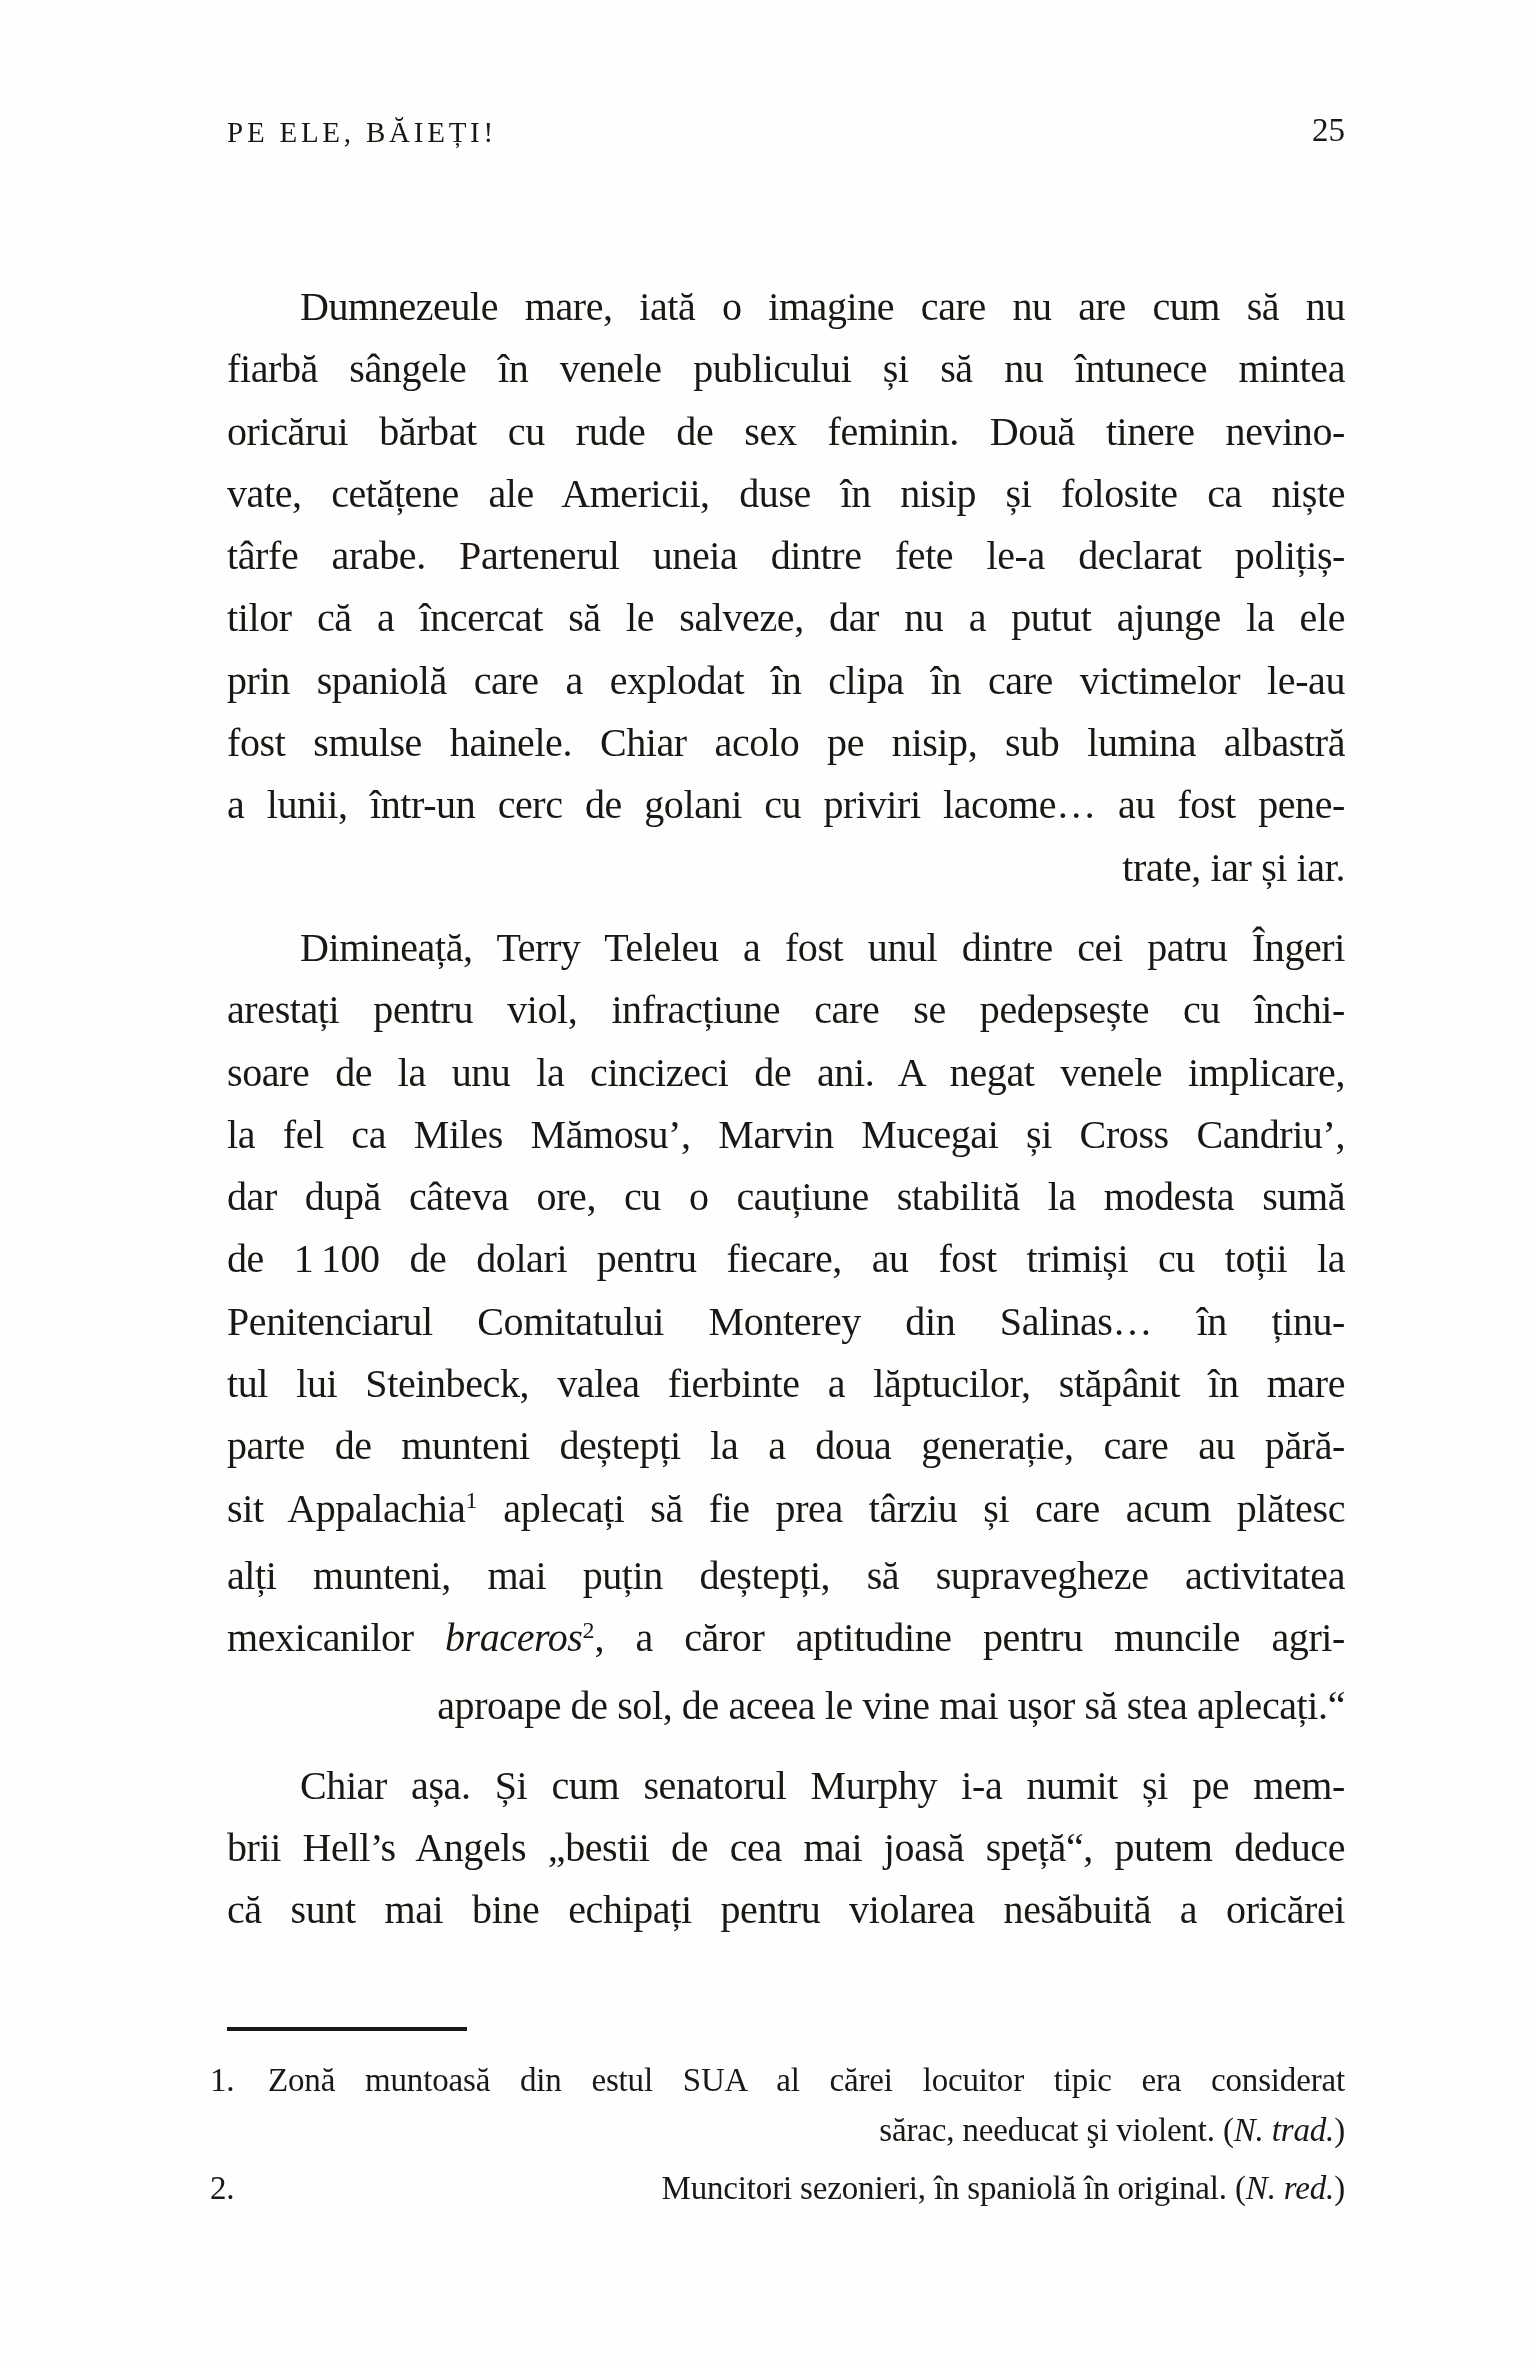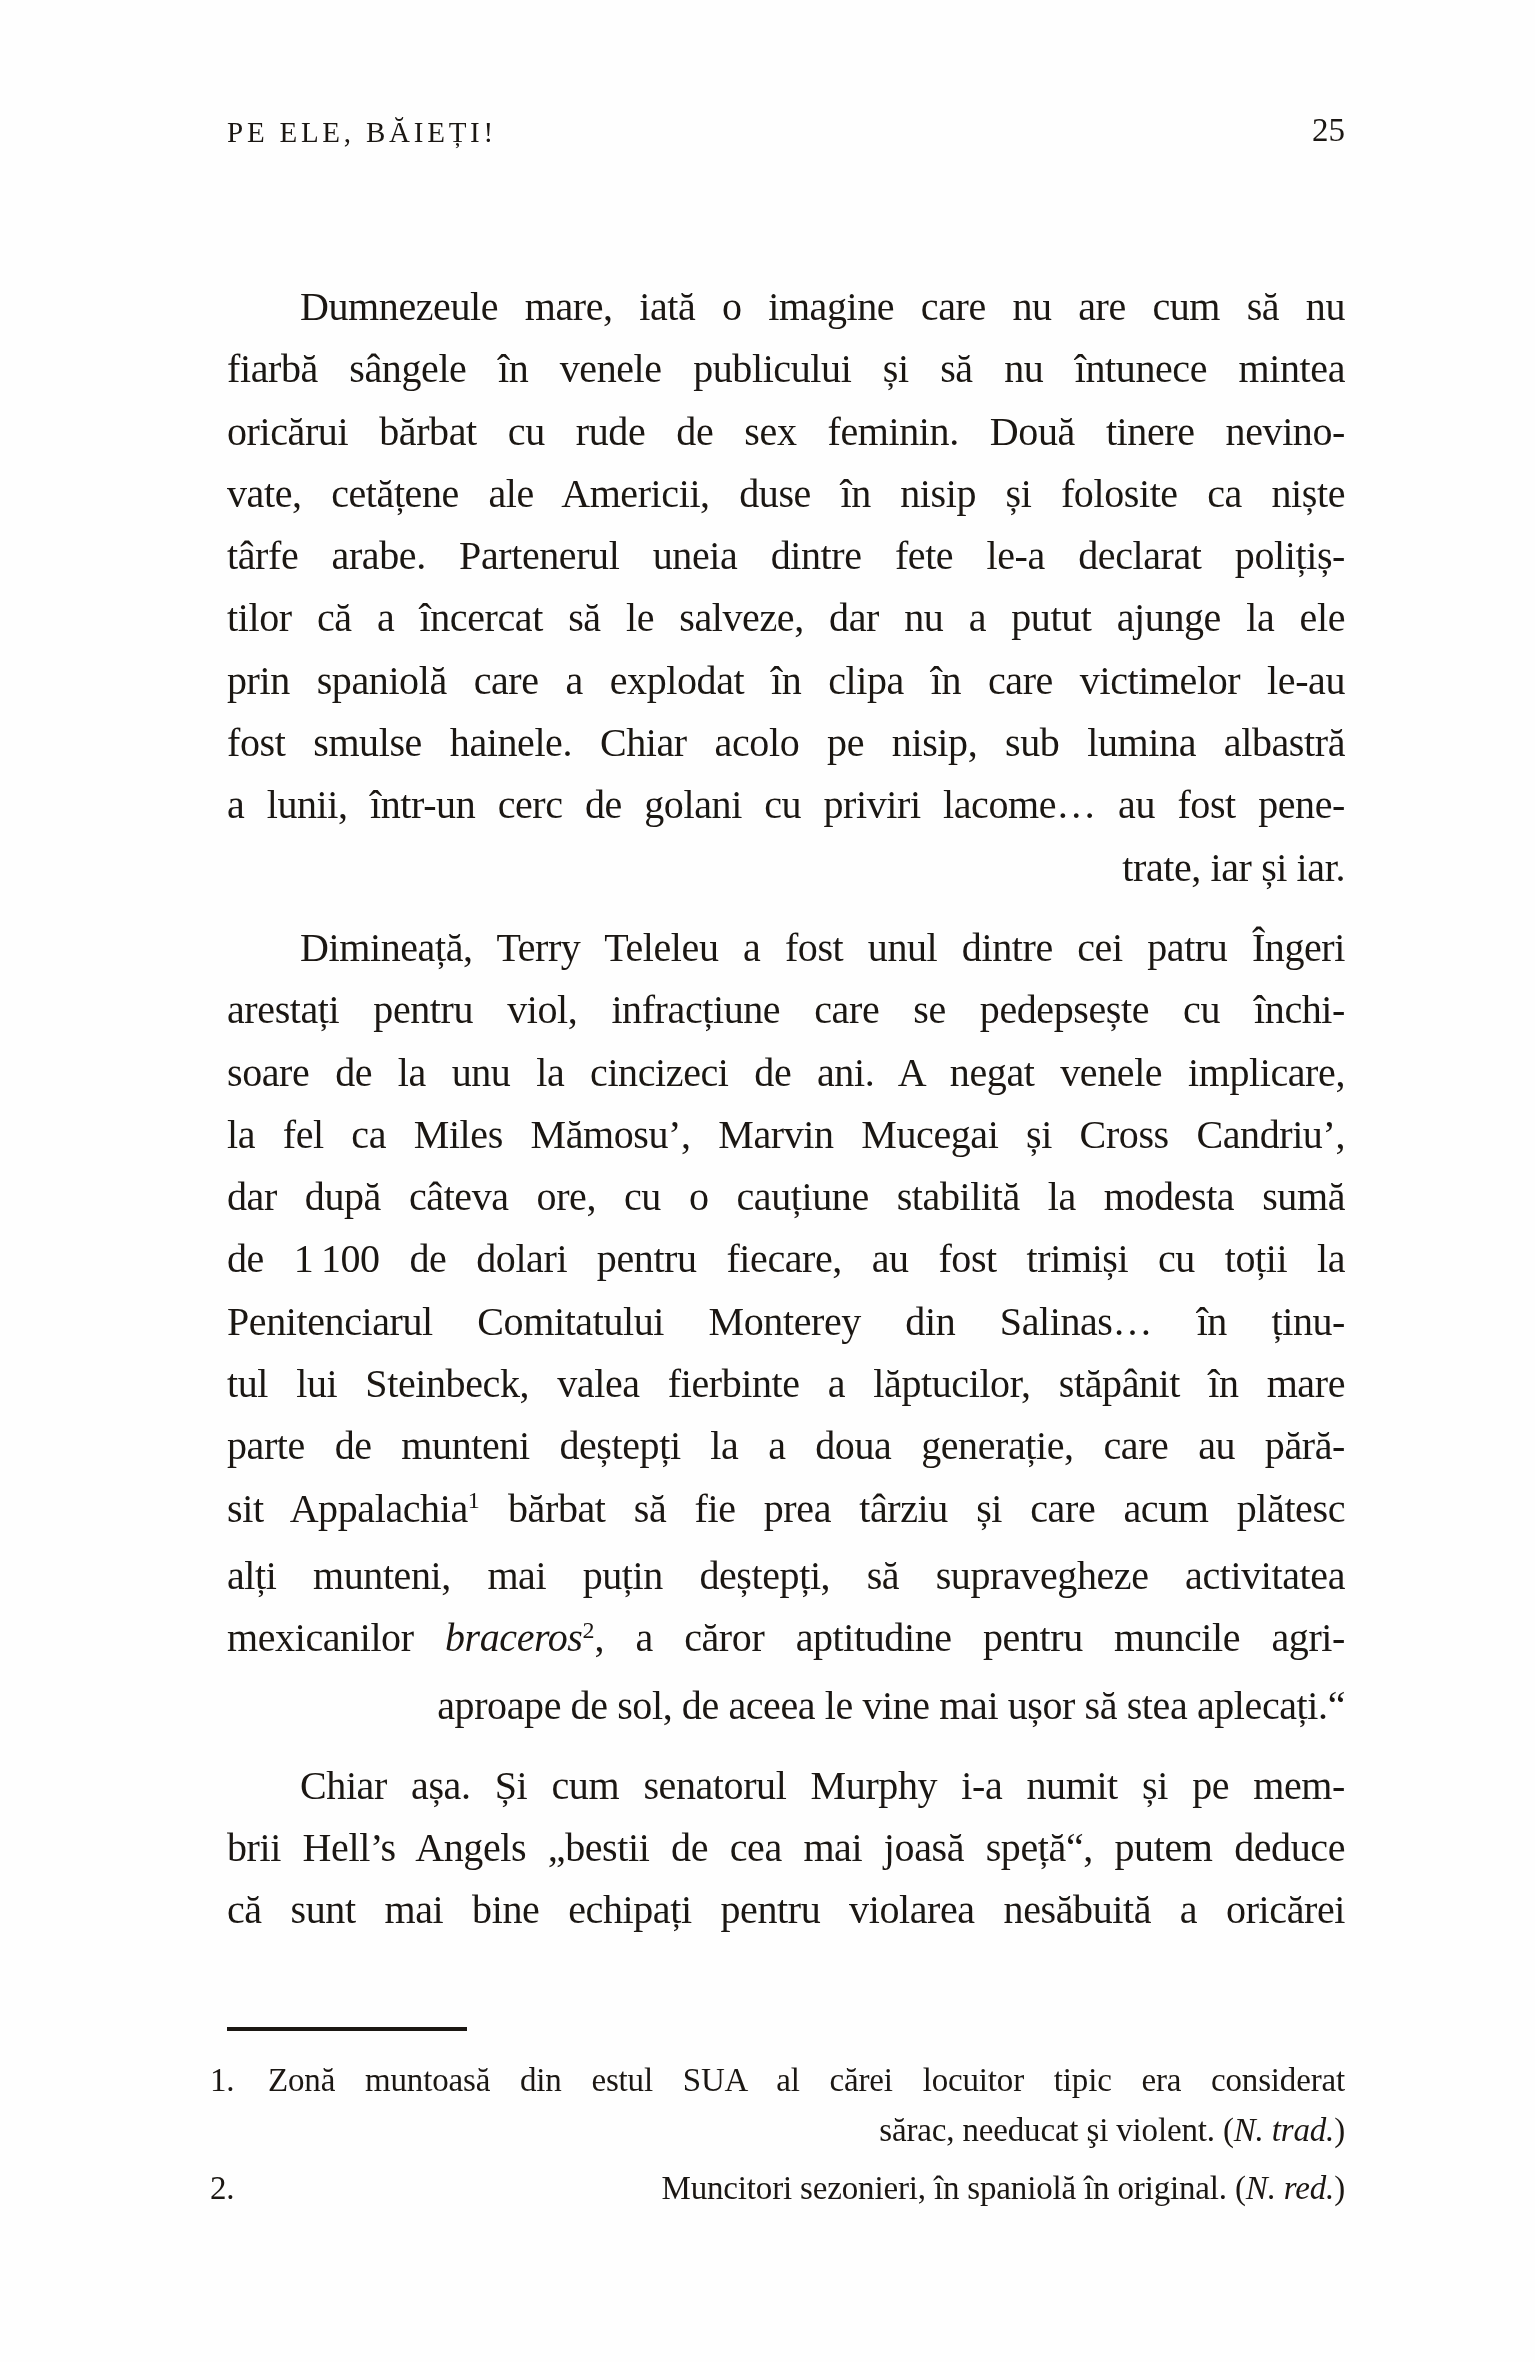--- a/index.html
+++ b/index.html
@@ -66,21 +66,21 @@
       <div class="line"><span>trate, iar și iar.</span></div>
       <div class="line j ind"><span>Dimineață, Terry Teleleu a fost unul dintre cei patru Îngeri</span></div>
       <div class="line j"><span>arestați pentru viol, infracțiune care se pedepsește cu închi-</span></div>
       <div class="line j"><span>soare de la unu la cincizeci de ani. A negat venele implicare,</span></div>
       <div class="line j"><span>la fel ca Miles Mămosu’, Marvin Mucegai și Cross Candriu’,</span></div>
       <div class="line j"><span>dar după câteva ore, cu o cauțiune stabilită la modesta sumă</span></div>
       <div class="line j"><span>de 1 100 de dolari pentru fiecare, au fost trimiși cu toții la</span></div>
       <div class="line j"><span>Penitenciarul Comitatului Monterey din Salinas… în ținu-</span></div>
       <div class="line j"><span>tul lui Steinbeck, valea fierbinte a lăptucilor, stăpânit în mare</span></div>
       <div class="line j"><span>parte de munteni deștepți la a doua generație, care au pără-</span></div>
-      <div class="line j"><span>sit Appalachia</span><span class="sup">1</span><span> bărbat să fie prea târziu și care acum plătesc</span></div>
+      <div class="line j"><span>sit Appalachia</span><span class="sup">1</span><span> aplecați să fie prea târziu și care acum plătesc</span></div>
       <div class="line j"><span>alți munteni, mai puțin deștepți, să supravegheze activitatea</span></div>
       <div class="line j"><span>mexicanilor </span><span class="it">braceros</span><span class="sup">2</span><span>, a căror aptitudine pentru muncile agri-</span></div>
       <div class="line"><span>aproape de sol, de aceea le vine mai ușor să stea aplecați.“</span></div>
       <div class="line j ind"><span>Chiar așa. Și cum senatorul Murphy i-a numit și pe mem-</span></div>
       <div class="line j"><span>brii Hell’s Angels „bestii de cea mai joasă speță“, putem deduce</span></div>
       <div class="line j"><span>că sunt mai bine echipați pentru violarea nesăbuită a oricărei</span></div>
     </div>
 
   <div class="footnotes">
     <div class="fn-divider"></div>

